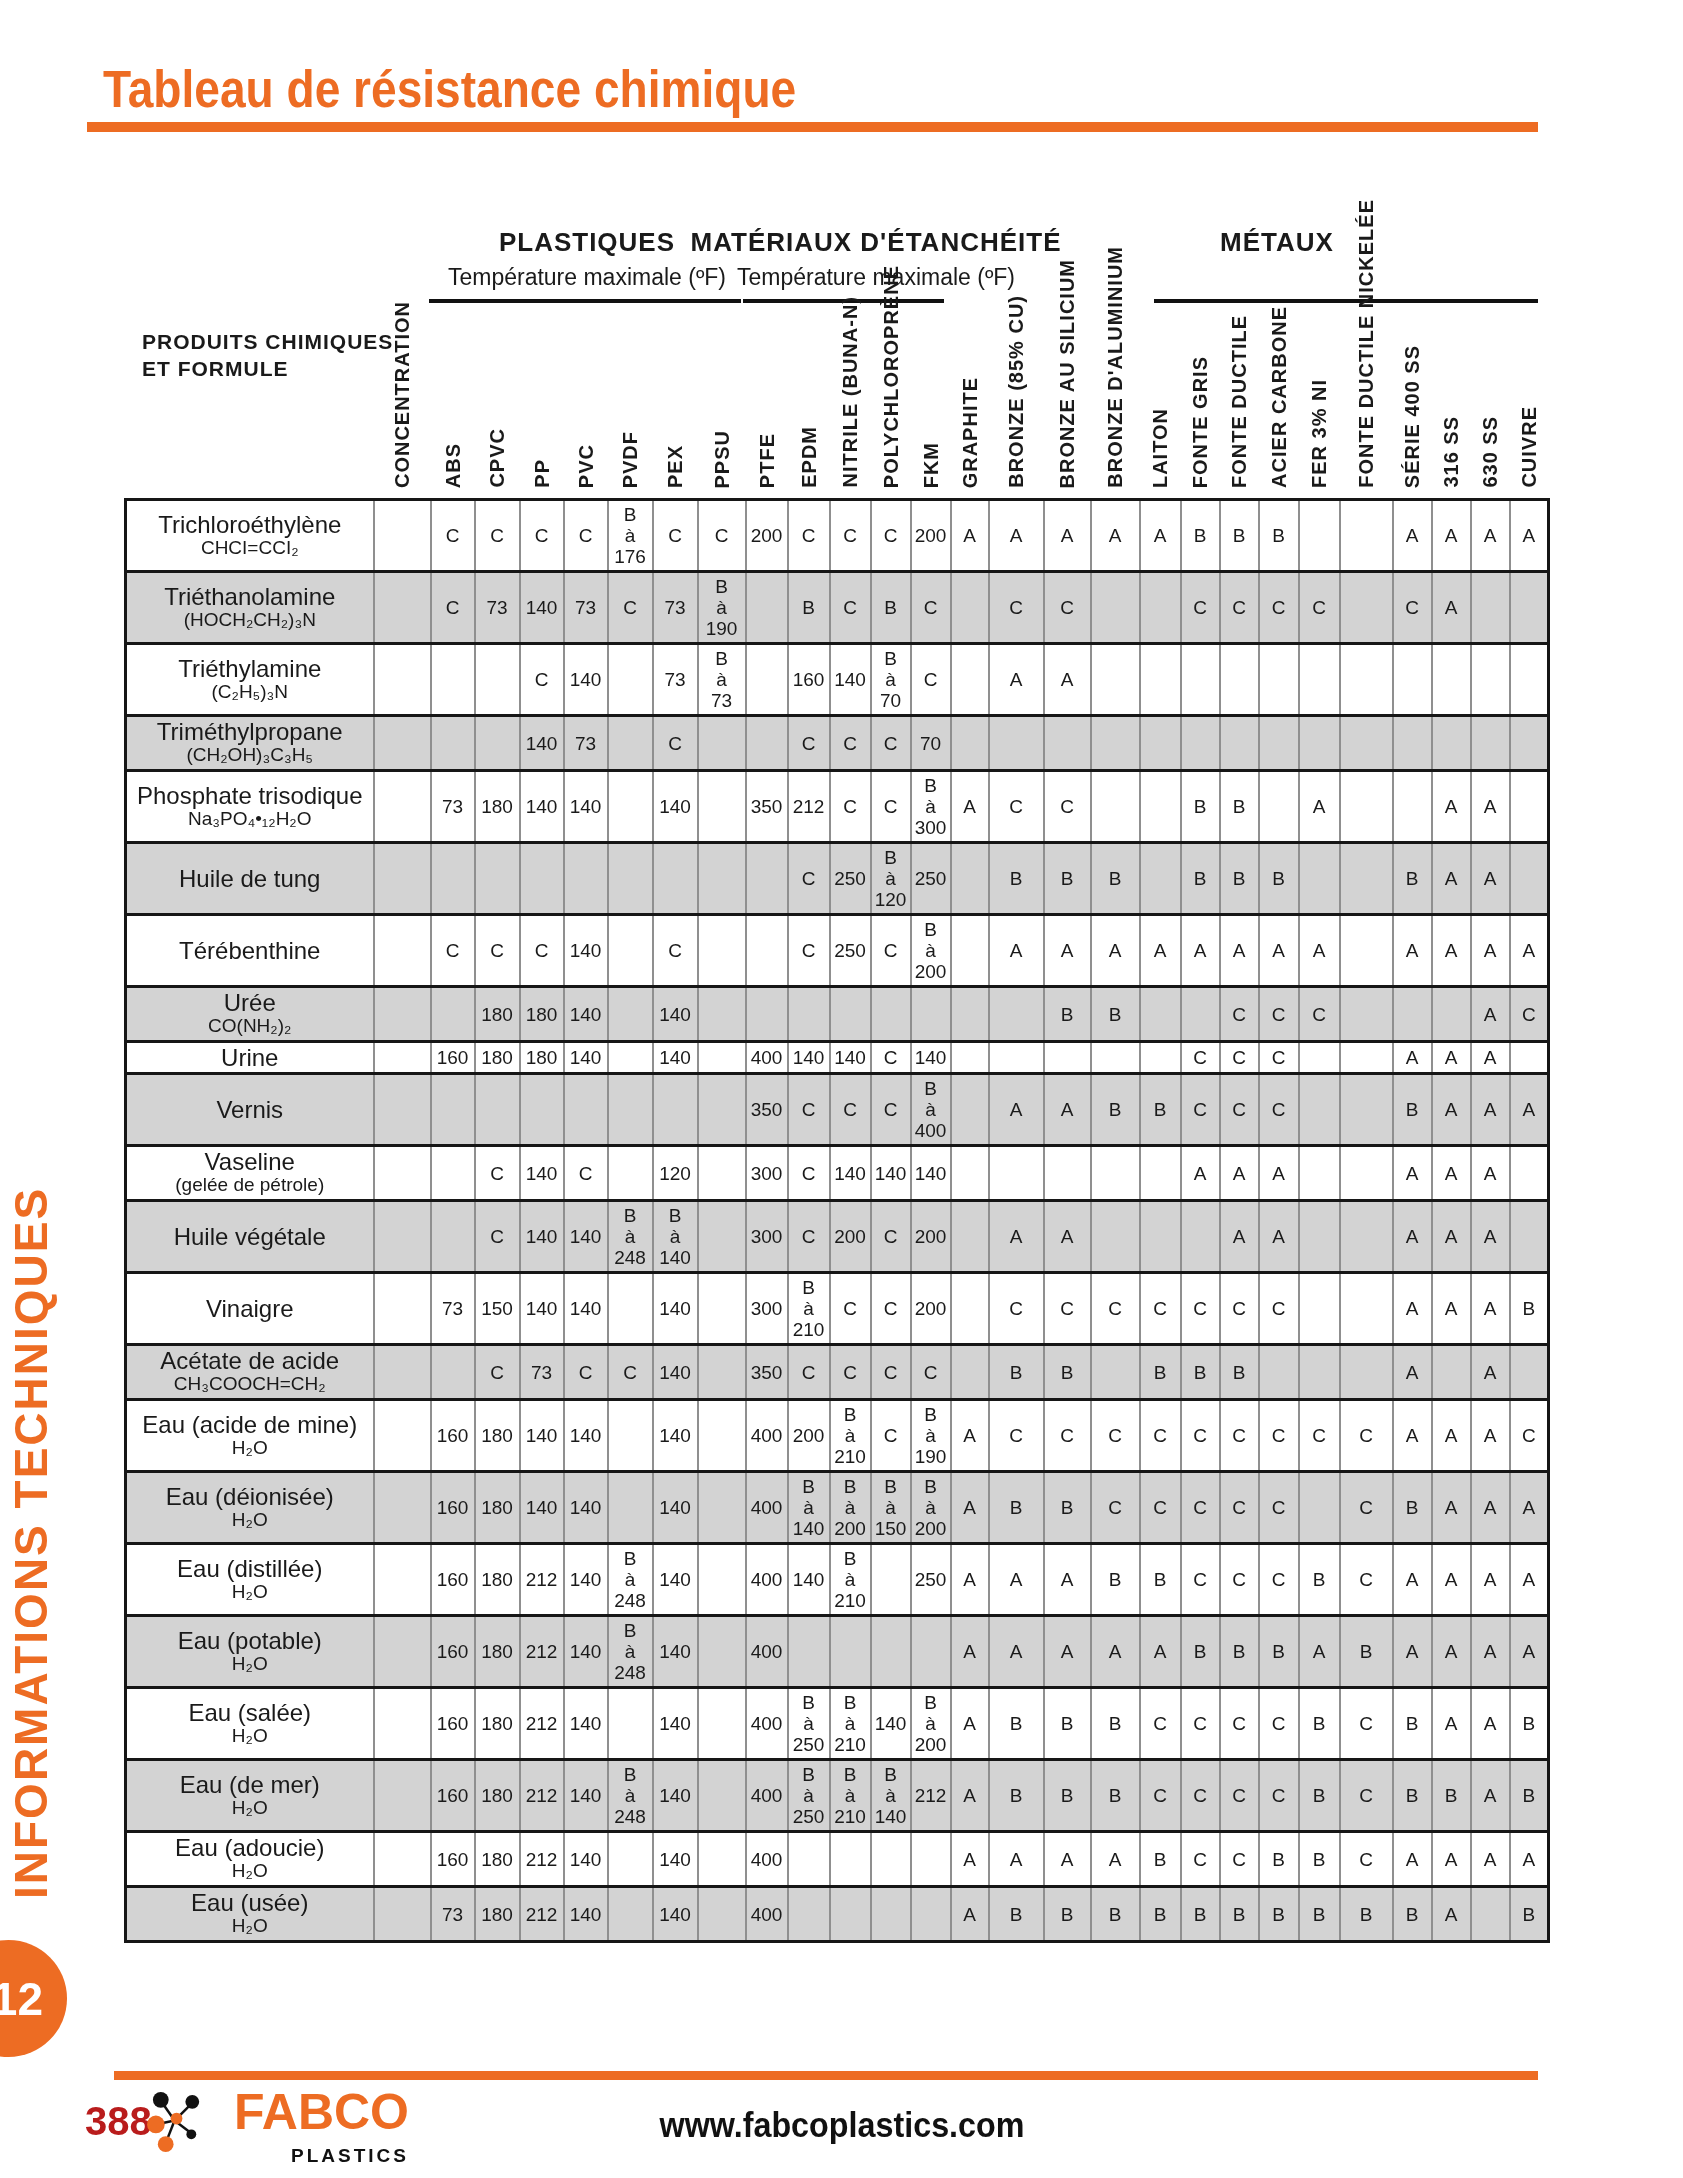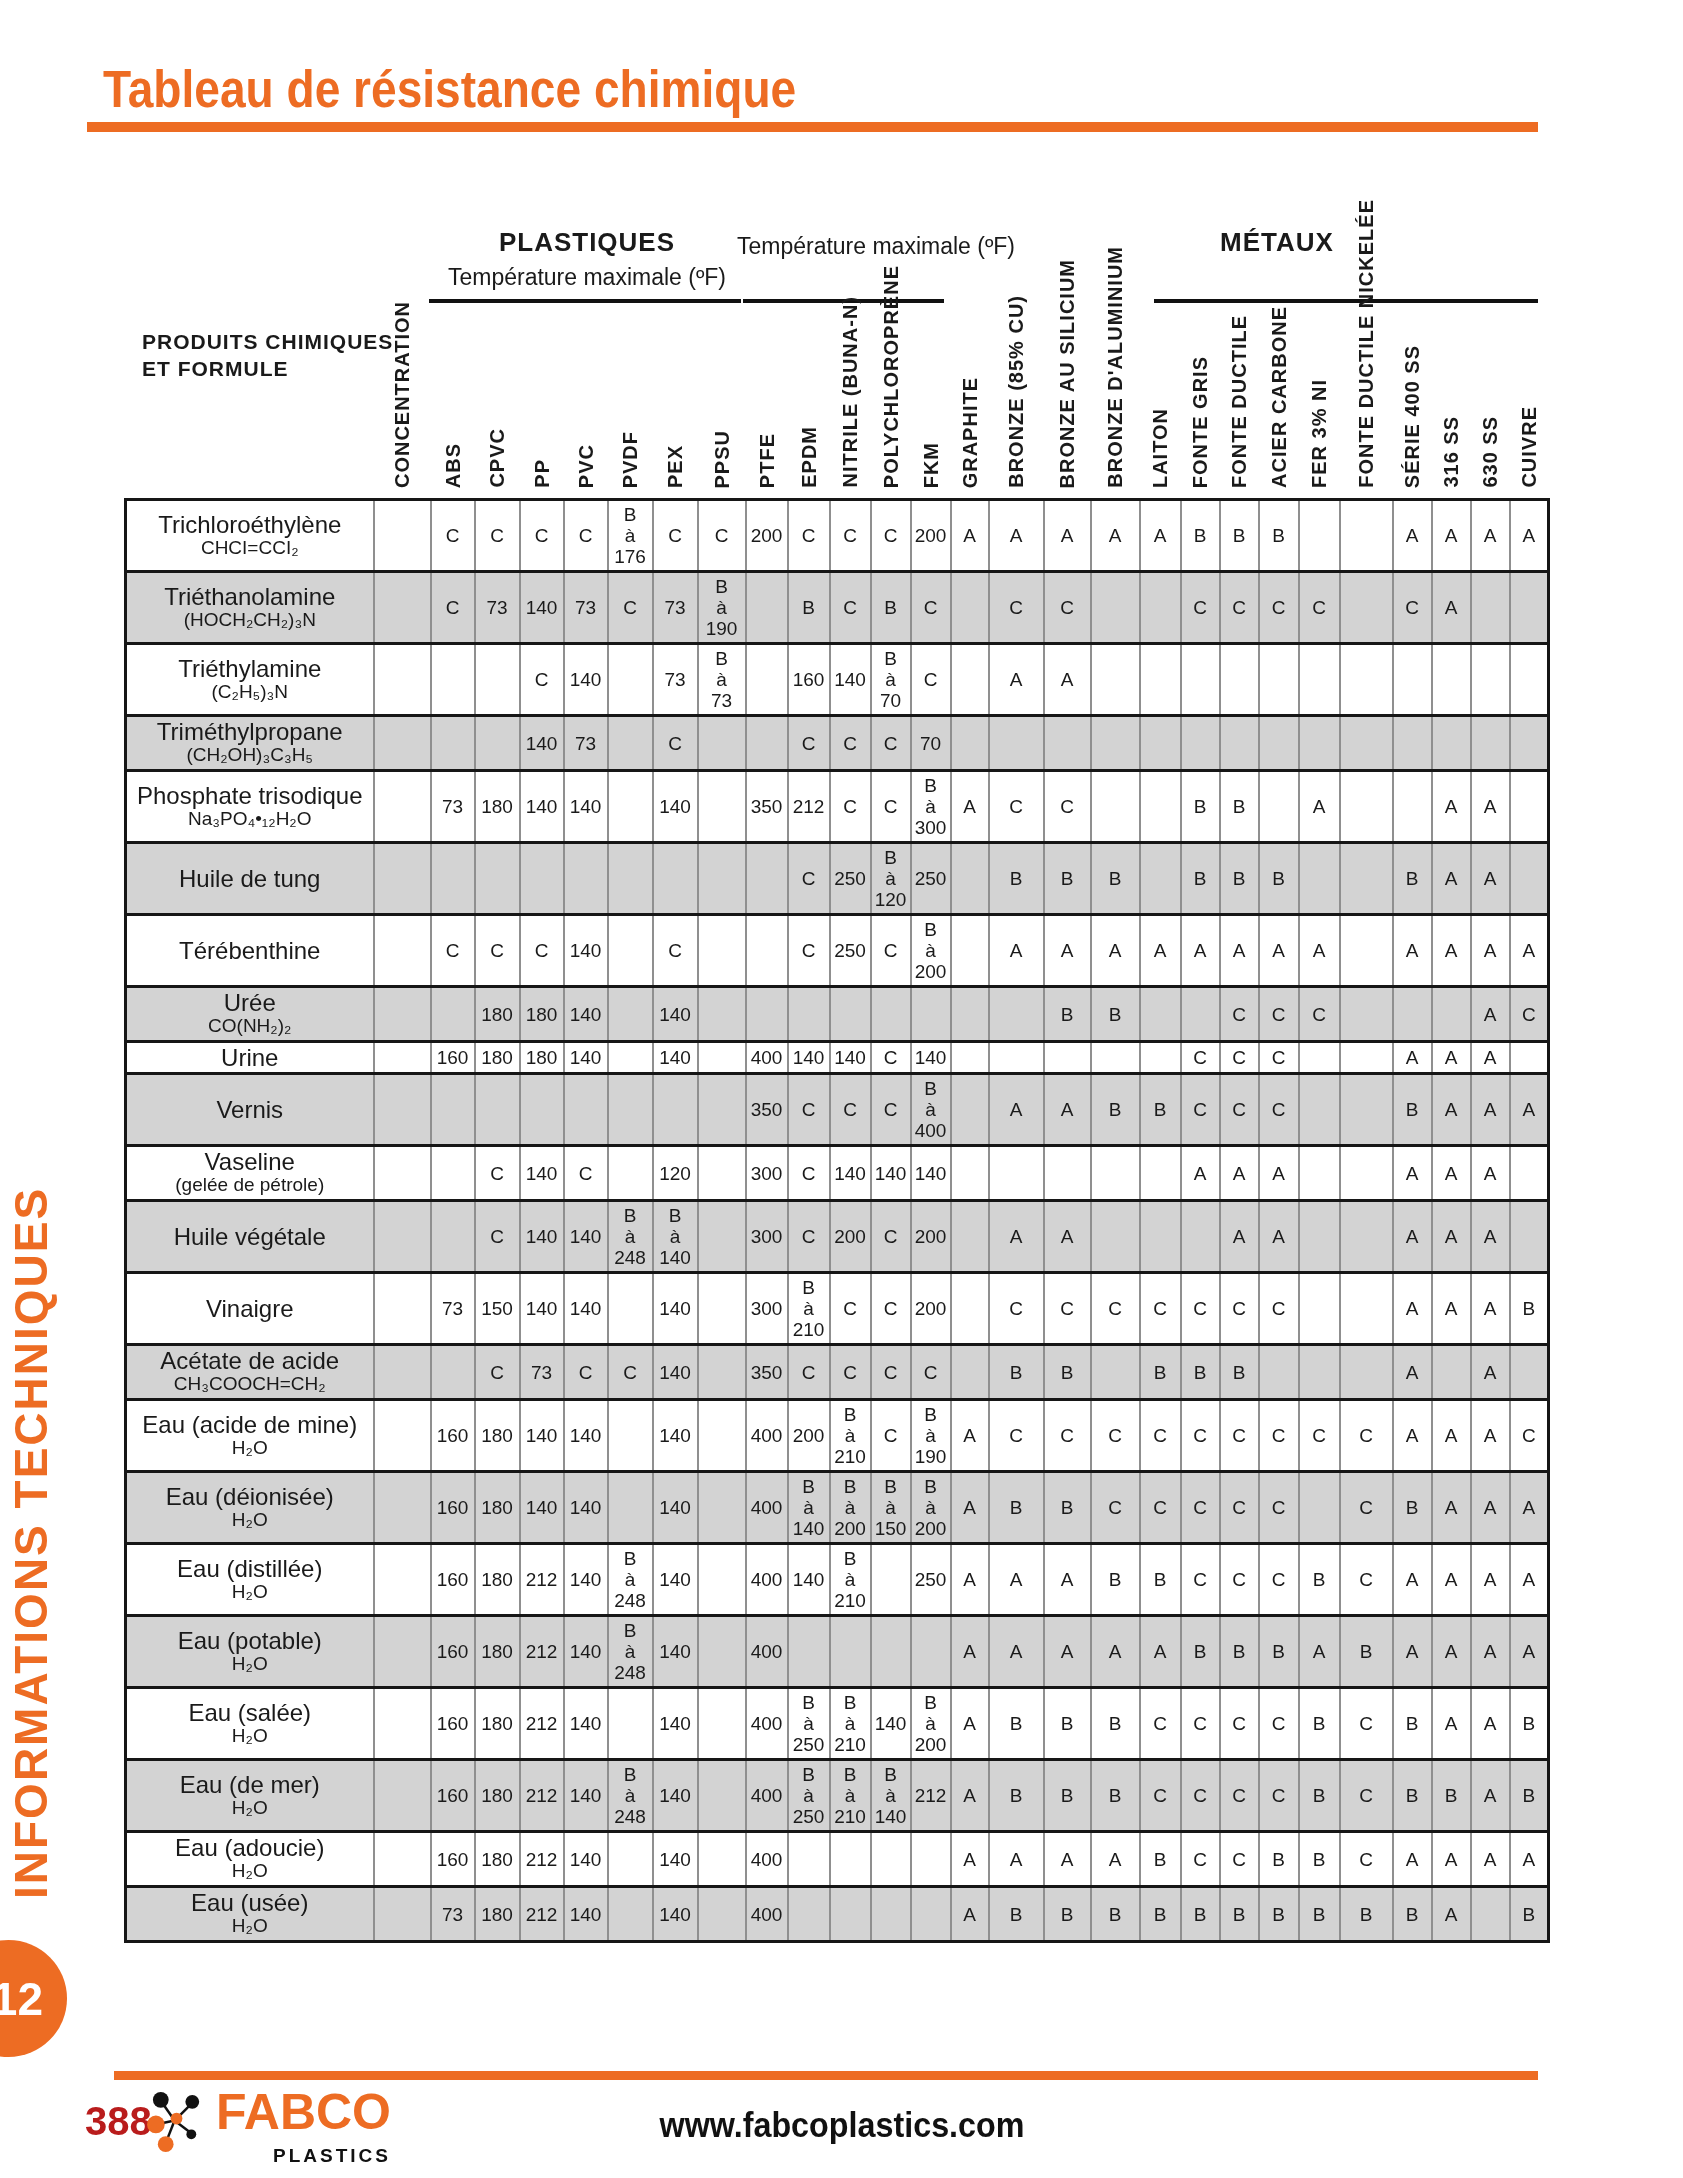--- a/index.html
+++ b/index.html
@@ -44,21 +44,21 @@
   tbody tr.alt{background:#d3d3d3;}
   tbody td,tbody th{border-left:2px solid #8f8f8f;text-align:center;vertical-align:middle;
     font-size:19px;line-height:21px;padding:3px 1px;font-weight:400;}
   tbody th{border-left:none;padding:3px 4px;}
   .row-name{font-size:24px;line-height:23px;}
   .row-formula{font-size:19px;line-height:23px;}
 
   
   .rule-bottom{position:absolute;left:114px;top:2071px;width:1424px;height:9px;background:#ED6C23;}
   .page-number{position:absolute;left:85px;top:2099px;font-size:40px;font-weight:600;color:#b91c1c;}
-  .logo{position:absolute;left:147px;top:2087px;display:flex;align-items:flex-start;}
+  .logo{position:absolute;left:147px;top:2087px;display:flex;align-items:flex-start;gap:18px;}
   .logo-text{margin-left:6px;}
   .logo-fabco{font-size:50px;font-weight:800;color:#ED6C23;letter-spacing:0px;line-height:50px;}
   .logo-plastics{font-size:19px;font-weight:700;color:#111;letter-spacing:3px;text-align:right;margin-top:8px;}
   .website{position:absolute;left:634px;top:2105px;width:416px;text-align:center;
     font-size:34px;font-weight:700;color:#111;transform:scale(0.95,1.05);}
 </style>
 </head>
 <body>
 
 <div class="page">
@@ -71,20 +71,21 @@
   <h1 class="title">Tableau de résistance chimique</h1>
   <div class="rule-top"></div>
 
   <div class="table-wrap">
 
     <div class="grp" id="grp-plastiques">
       <div class="g-title">PLASTIQUES</div>
       <div class="g-sub">Température maximale (ºF)</div>
     </div>
     <div class="grp" id="grp-etancheite">
+      <div class="g-title">MATÉRIAUX D'ÉTANCHÉITÉ</div>
       <div class="g-sub">Température maximale (ºF)</div>
     </div>
     <div class="grp" id="grp-metaux">
       <div class="g-title">MÉTAUX</div>
     </div>
     <div class="g-line" id="line-plastiques"></div>
     <div class="g-line" id="line-etancheite"></div>
     <div class="g-line" id="line-metaux"></div>
 
     <div class="corner-label">

